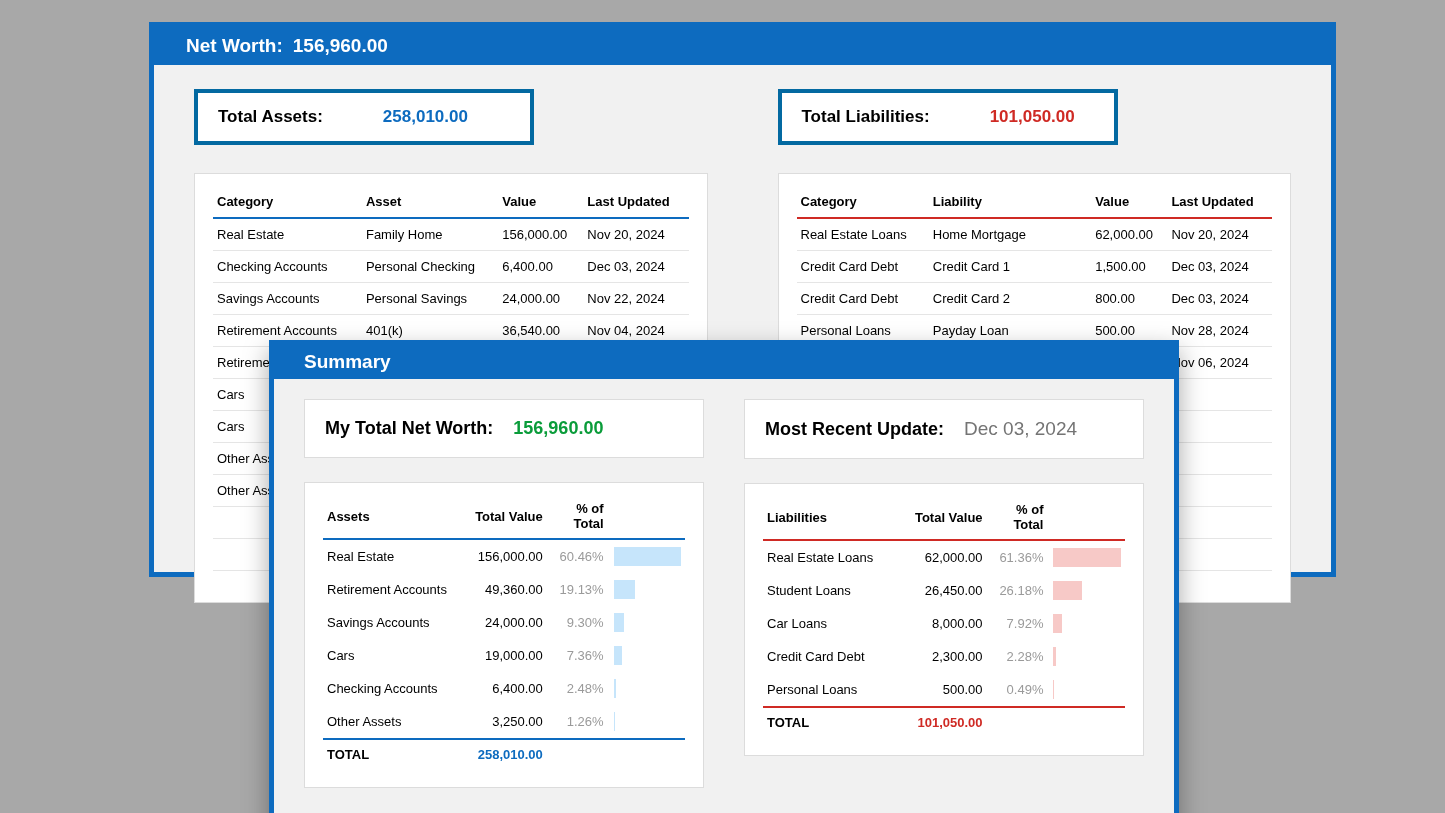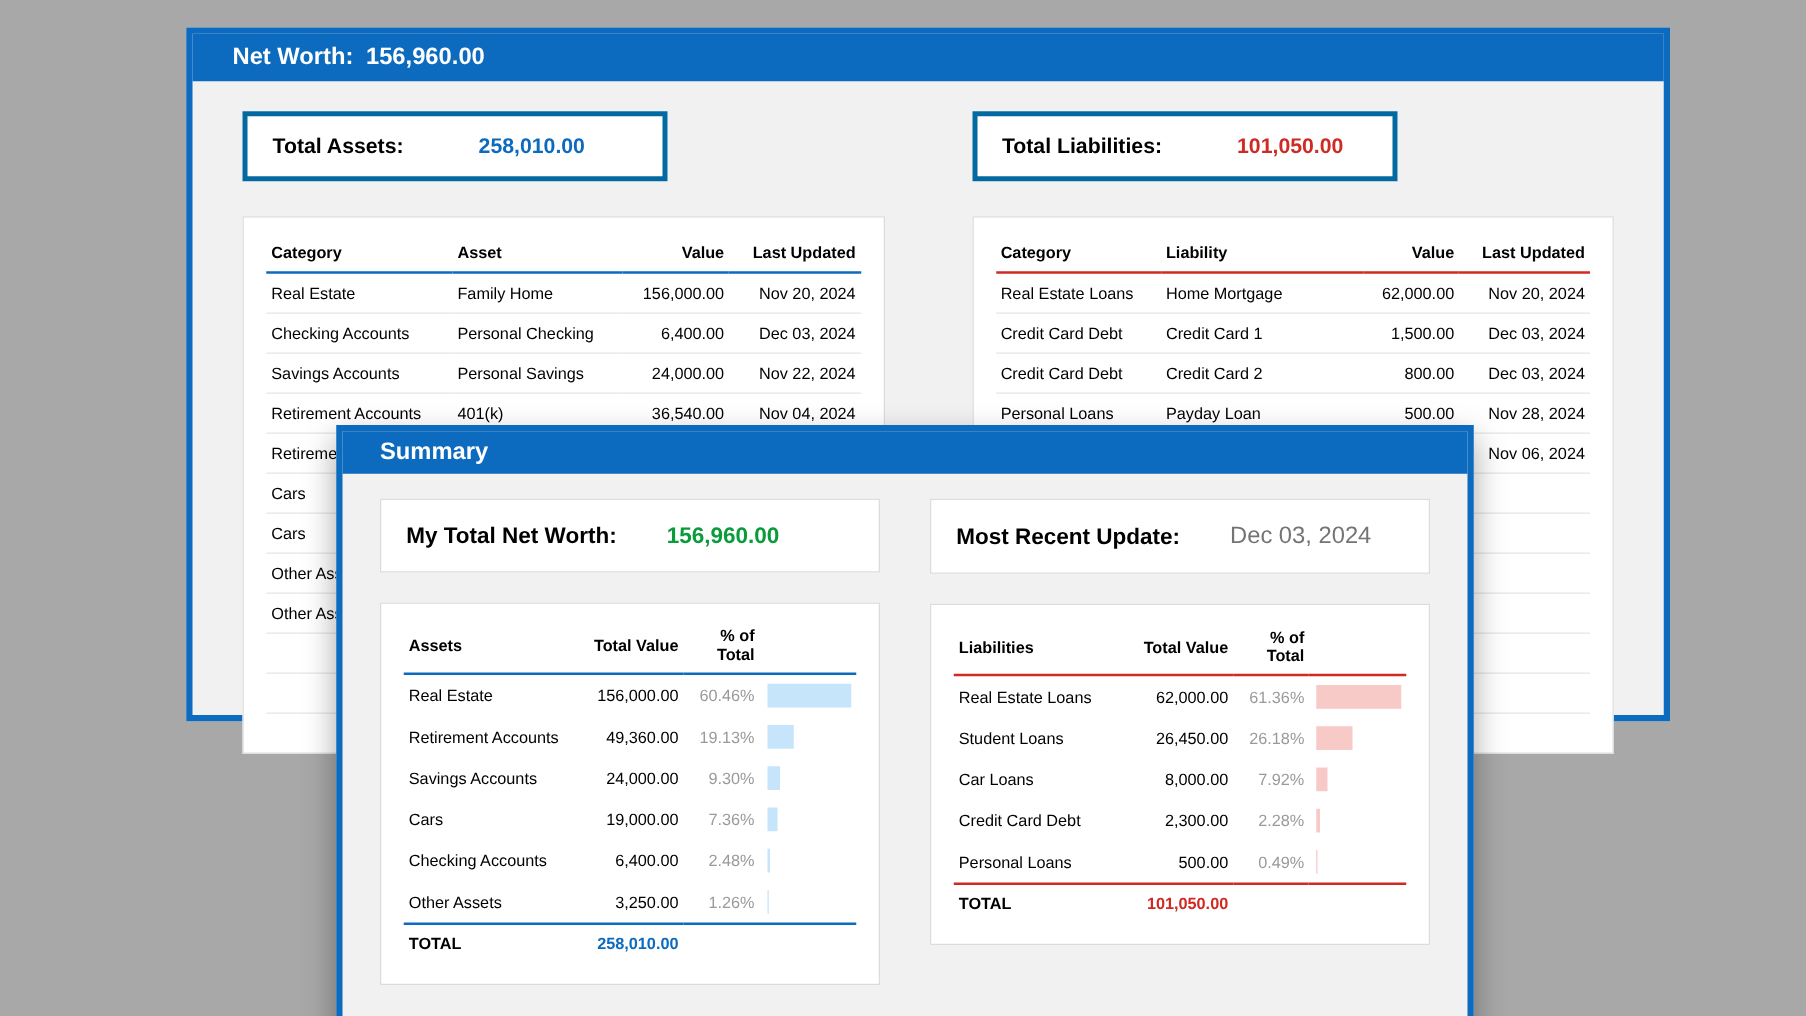--- a/index.html
+++ b/index.html
@@ -62,21 +62,21 @@
     .data-table { width: 100%; border-collapse: collapse; font-size: 13px; }
     .data-table th {
       text-align: left;
       font-weight: bold;
       padding: 6px 4px 8px 4px;
     }
     .data-table td {
       padding: 8px 4px;
       border-top: 1px solid #e5e5e5;
     }
-    .data-table th.right, .data-table td.right { text-align: right; }
+    .data-table th.right, .data-table td.right { }
     .hdr-blue th { border-bottom: 2px solid #0d6bbf; }
     .hdr-red th { border-bottom: 2px solid #cf2a24; }
 
     
     .front-panel {
       position: absolute;
       left: 269px;
       top: 340px;
       width: 910px;
       height: 585px;
@@ -95,21 +95,21 @@
       display: flex;
       gap: 40px;
       padding: 20px 30px 0 30px;
     }
     .front-content .column { flex: 1 1 0; }
     .summary-value-block {
       background: #fff;
       border: 1px solid #dcdcdc;
       padding: 18px 20px;
       display: flex;
-      gap: 40px;
+      gap: 20px;
       align-items: center;
       font-size: 18px;
       font-weight: bold;
     }
     .summary-value-block .gray { font-weight: 500; font-size: 19px; }
     .summary-table-card { margin-top: 24px; padding: 12px 18px 18px 18px; }
     .sum-table { width: 100%; border-collapse: collapse; font-size: 13px; }
     .sum-table th { text-align: left; font-weight: bold; padding: 6px 4px 7px 4px; }
     .sum-table td { padding: 7px 4px; }
     .sum-table th.right, .sum-table td.right { text-align: right; }

